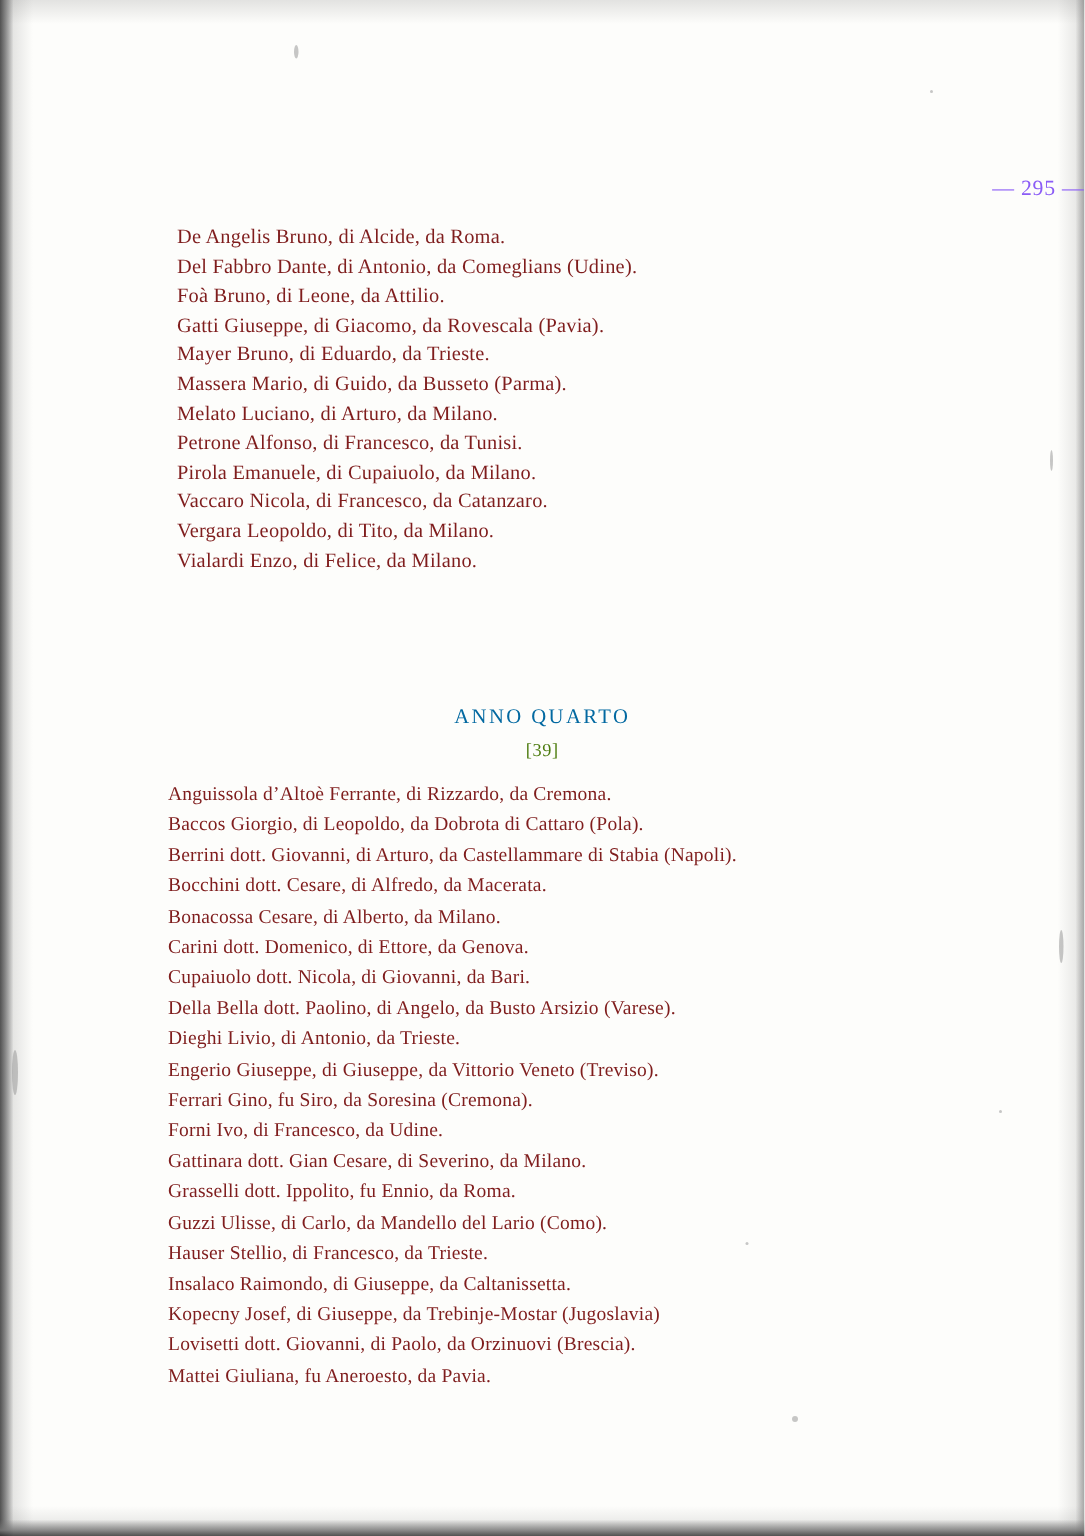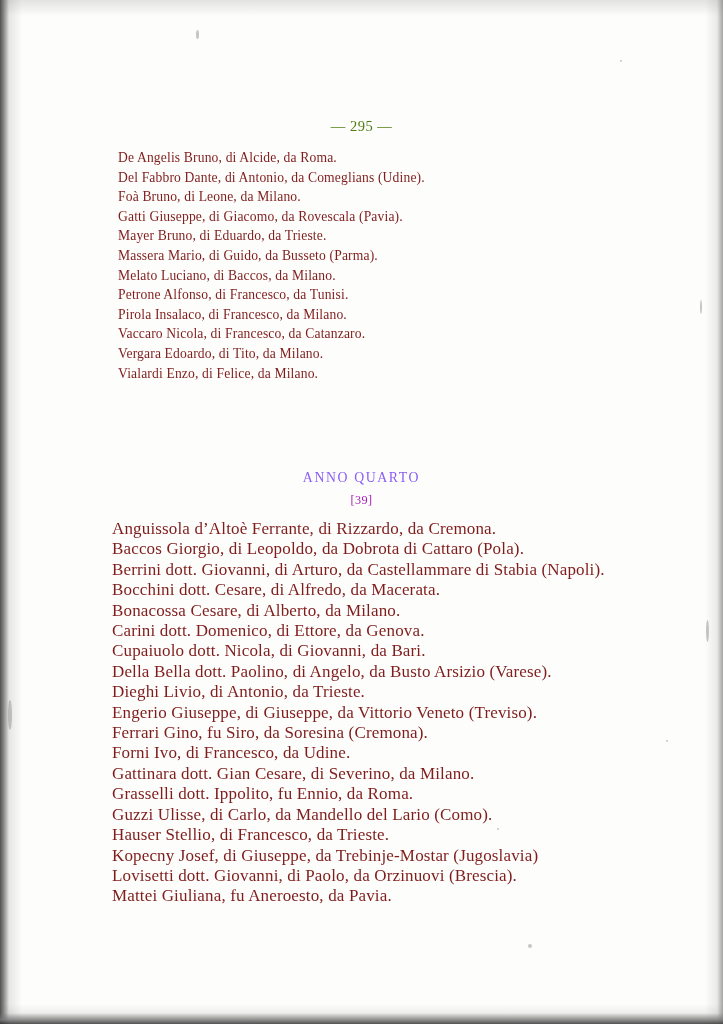--- a/index.html
+++ b/index.html
@@ -62,24 +62,24 @@
   .content {
     position: absolute;
     left: 0; right: 0; top: 0; bottom: 0;
     padding: 0;
   }
 
   .page-number {
     position: absolute;
     top: 118px;
     left: 0; right: 0;
-    text-align: center;
+    text-align: right;
     font-size: 14.5px;
     letter-spacing: .5px;
-    color: #4d7c0f;
+    color: #8b5cf6;
   }
 
   .list {
     position: absolute;
     left: 118px;
     top: 148px;
     width: 560px;
   }
   .entry {
     font-size: 13.6px;
@@ -91,37 +91,37 @@
 
   .section-head {
     position: absolute;
     left: 0; right: 0;
     top: 470px;
     text-align: center;
   }
   .section-title {
     font-size: 13.8px;
     letter-spacing: 1.6px;
-    color: #8b5cf6;
+    color: #0369a1;
   }
   .section-sub {
     margin-top: 7px;
     font-size: 12.2px;
     letter-spacing: .4px;
-    color: #a21caf;
+    color: #4d7c0f;
   }
 
   .list2 {
     position: absolute;
     left: 112px;
     top: 519px;
     width: 600px;
   }
   .list2 .entry {
-    font-size: 17px;
+    font-size: 13px;
     line-height: 20.4px;
   }
 </style>
 </head>
 <body>
 
 <div class="page">
   <div class="edge-left"></div>
   <div class="edge-right"></div>
   <div class="edge-bottom"></div>
@@ -136,29 +136,29 @@
   <div class="speck" style="left:8px; top:700px; width:4px; height:30px;"></div>
 </div>
 
 <div class="content">
 
   <div class="page-number">— 295 —</div>
 
   <div class="list">
     <div class="entry">De Angelis Bruno, di Alcide, da Roma.</div>
     <div class="entry">Del Fabbro Dante, di Antonio, da Comeglians (Udine).</div>
-    <div class="entry">Foà Bruno, di Leone, da Milano.</div>
+    <div class="entry">Foà Bruno, di Leone, da Attilio.</div>
     <div class="entry">Gatti Giuseppe, di Giacomo, da Rovescala (Pavia).</div>
     <div class="entry">Mayer Bruno, di Eduardo, da Trieste.</div>
     <div class="entry">Massera Mario, di Guido, da Busseto (Parma).</div>
-    <div class="entry">Melato Luciano, di Baccos, da Milano.</div>
+    <div class="entry">Melato Luciano, di Arturo, da Milano.</div>
     <div class="entry">Petrone Alfonso, di Francesco, da Tunisi.</div>
-    <div class="entry">Pirola Insalaco, di Francesco, da Milano.</div>
+    <div class="entry">Pirola Emanuele, di Cupaiuolo, da Milano.</div>
     <div class="entry">Vaccaro Nicola, di Francesco, da Catanzaro.</div>
-    <div class="entry">Vergara Edoardo, di Tito, da Milano.</div>
+    <div class="entry">Vergara Leopoldo, di Tito, da Milano.</div>
     <div class="entry">Vialardi Enzo, di Felice, da Milano.</div>
   </div>
 
   <div class="section-head">
     <div class="section-title">ANNO QUARTO</div>
     <div class="section-sub">[39]</div>
   </div>
 
   <div class="list2">
     <div class="entry">Anguissola d’Altoè Ferrante, di Rizzardo, da Cremona.</div>
@@ -170,18 +170,19 @@
     <div class="entry">Cupaiuolo dott. Nicola, di Giovanni, da Bari.</div>
     <div class="entry">Della Bella dott. Paolino, di Angelo, da Busto Arsizio (Varese).</div>
     <div class="entry">Dieghi Livio, di Antonio, da Trieste.</div>
     <div class="entry">Engerio Giuseppe, di Giuseppe, da Vittorio Veneto (Treviso).</div>
     <div class="entry">Ferrari Gino, fu Siro, da Soresina (Cremona).</div>
     <div class="entry">Forni Ivo, di Francesco, da Udine.</div>
     <div class="entry">Gattinara dott. Gian Cesare, di Severino, da Milano.</div>
     <div class="entry">Grasselli dott. Ippolito, fu Ennio, da Roma.</div>
     <div class="entry">Guzzi Ulisse, di Carlo, da Mandello del Lario (Como).</div>
     <div class="entry">Hauser Stellio, di Francesco, da Trieste.</div>
+    <div class="entry">Insalaco Raimondo, di Giuseppe, da Caltanissetta.</div>
     <div class="entry">Kopecny Josef, di Giuseppe, da Trebinje-Mostar (Jugoslavia)</div>
     <div class="entry">Lovisetti dott. Giovanni, di Paolo, da Orzinuovi (Brescia).</div>
     <div class="entry">Mattei Giuliana, fu Aneroesto, da Pavia.</div>
   </div>
 
 </div>
 
 </body></html>

